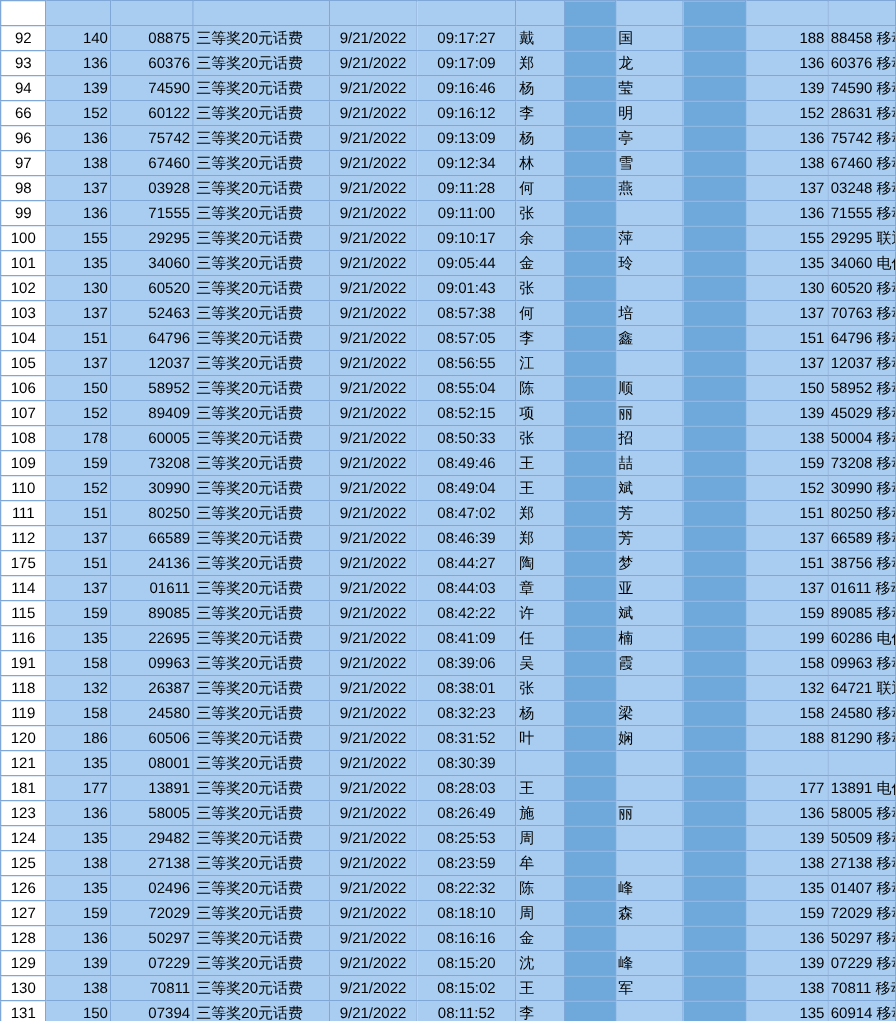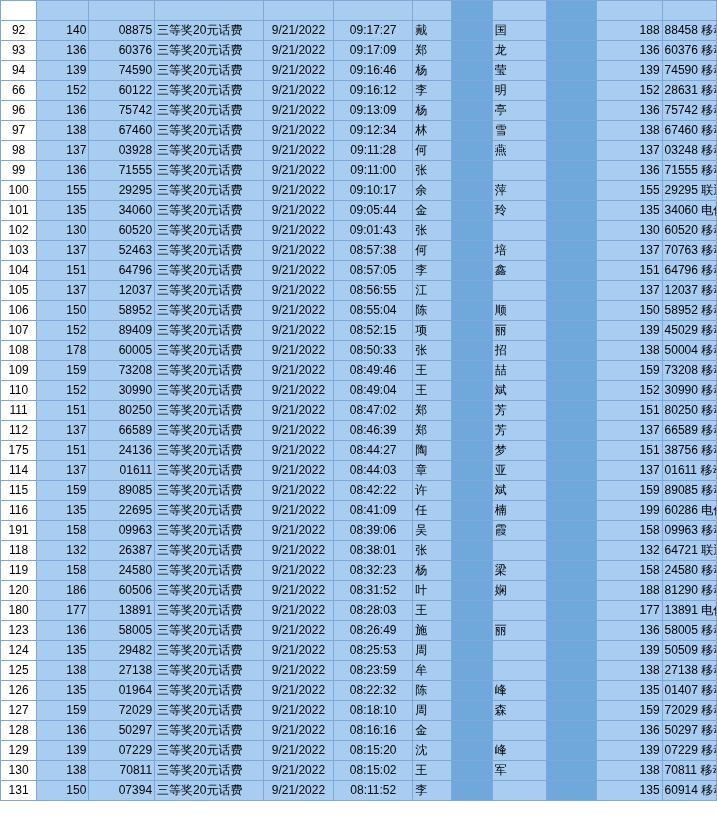--- a/index.html
+++ b/index.html
@@ -494,21 +494,35 @@
         <td class="sel ctr">9/21/2022</td>
         <td class="sel ctr">08:31:52</td>
         <td class="sel name-cell">叶</td>
         <td class="selblank"></td>
         <td class="sel name-cell">娴</td>
         <td class="selblank"></td>
         <td class="sel num-right">188</td>
         <td class="sel carrier">81290 移动</td>
       </tr>
       <tr>
-        <td class="rownum">180</td>
+        <td class="rownum">121</td>
+        <td class="sel num-right">135</td>
+        <td class="sel num-right">08001</td>
+        <td class="sel lft">三等奖20元话费</td>
+        <td class="sel ctr">9/21/2022</td>
+        <td class="sel ctr">08:30:39</td>
+        <td class="sel name-cell"></td>
+        <td class="selblank"></td>
+        <td class="sel name-cell"></td>
+        <td class="selblank"></td>
+        <td class="sel num-right"></td>
+        <td class="sel carrier"></td>
+      </tr>
+      <tr>
+        <td class="rownum">181</td>
         <td class="sel num-right">177</td>
         <td class="sel num-right">13891</td>
         <td class="sel lft">三等奖20元话费</td>
         <td class="sel ctr">9/21/2022</td>
         <td class="sel ctr">08:28:03</td>
         <td class="sel name-cell">王</td>
         <td class="selblank"></td>
         <td class="sel name-cell"></td>
         <td class="selblank"></td>
         <td class="sel num-right">177</td>
@@ -552,21 +566,21 @@
         <td class="sel name-cell">牟</td>
         <td class="selblank"></td>
         <td class="sel name-cell"></td>
         <td class="selblank"></td>
         <td class="sel num-right">138</td>
         <td class="sel carrier">27138 移动</td>
       </tr>
       <tr>
         <td class="rownum">126</td>
         <td class="sel num-right">135</td>
-        <td class="sel num-right">01964</td>
+        <td class="sel num-right">02496</td>
         <td class="sel lft">三等奖20元话费</td>
         <td class="sel ctr">9/21/2022</td>
         <td class="sel ctr">08:22:32</td>
         <td class="sel name-cell">陈</td>
         <td class="selblank"></td>
         <td class="sel name-cell">峰</td>
         <td class="selblank"></td>
         <td class="sel num-right">135</td>
         <td class="sel carrier">01407 移动</td>
       </tr>

